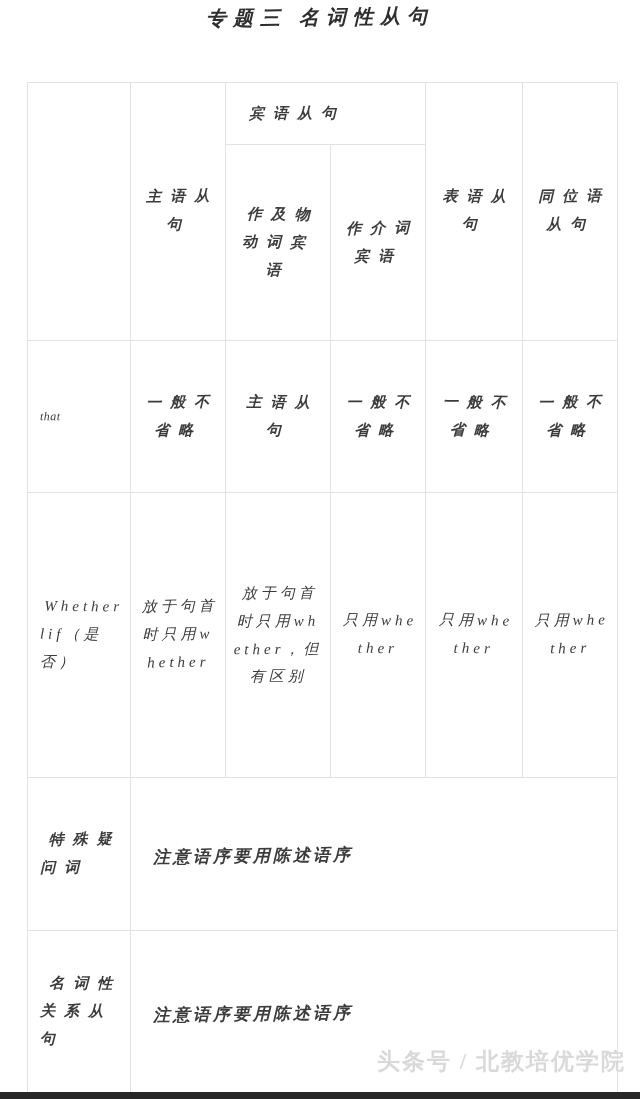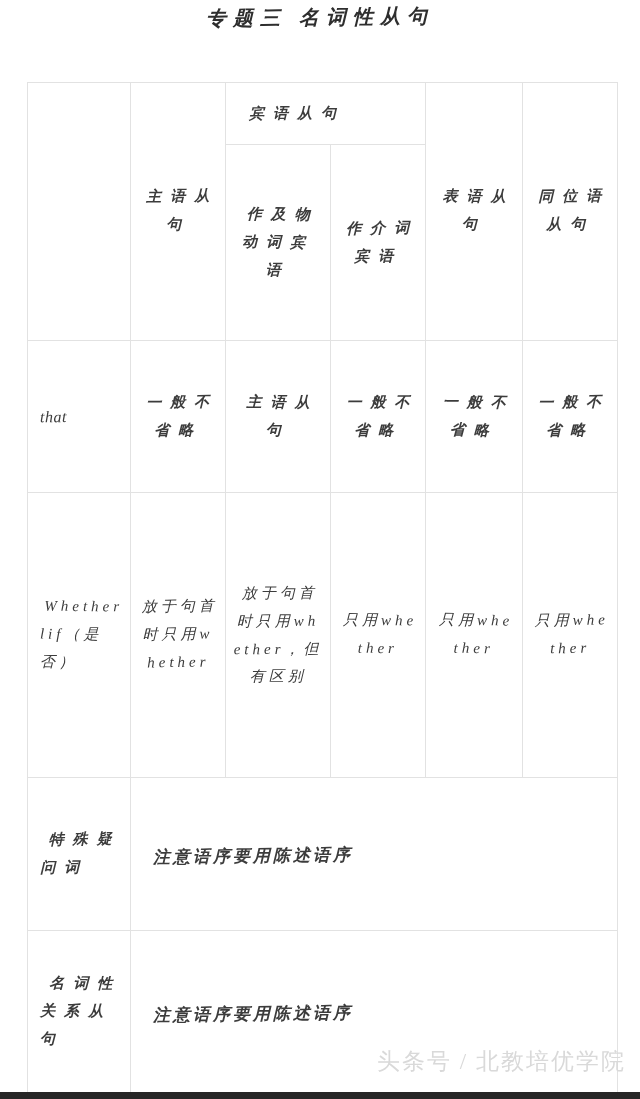--- a/index.html
+++ b/index.html
@@ -81,21 +81,21 @@
     word-break: break-all;
     padding: 4px 6px;
   }
   .hw-cn {
     letter-spacing: 9px;
     text-indent: 9px;
     font-size: 15px;
     font-weight: 600;
   }
   .hw-en {
-    font-size: 16px;
+    font-size: 12px;
     letter-spacing: 0.5px;
     font-weight: 400;
     font-style: italic;
   }
   .hw-mixed {
     font-size: 15px;
     letter-spacing: 4px;
     text-indent: 4px;
     font-weight: 500;
   }
@@ -129,21 +129,21 @@
   
   .watermark {
     position: absolute;
     right: 14px;
     top: 1046px;
     font-family: "Liberation Serif", "DejaVu Serif", serif;
     font-size: 23px;
     letter-spacing: 2px;
     color: #d9d9d9;
     white-space: nowrap;
-    font-weight: 400;
+    font-weight: 700;
   }
 
   
   .bottom-rule {
     position: absolute;
     left: 0;
     top: 1092px;
     width: 640px;
     height: 7px;
     background: #262626;

